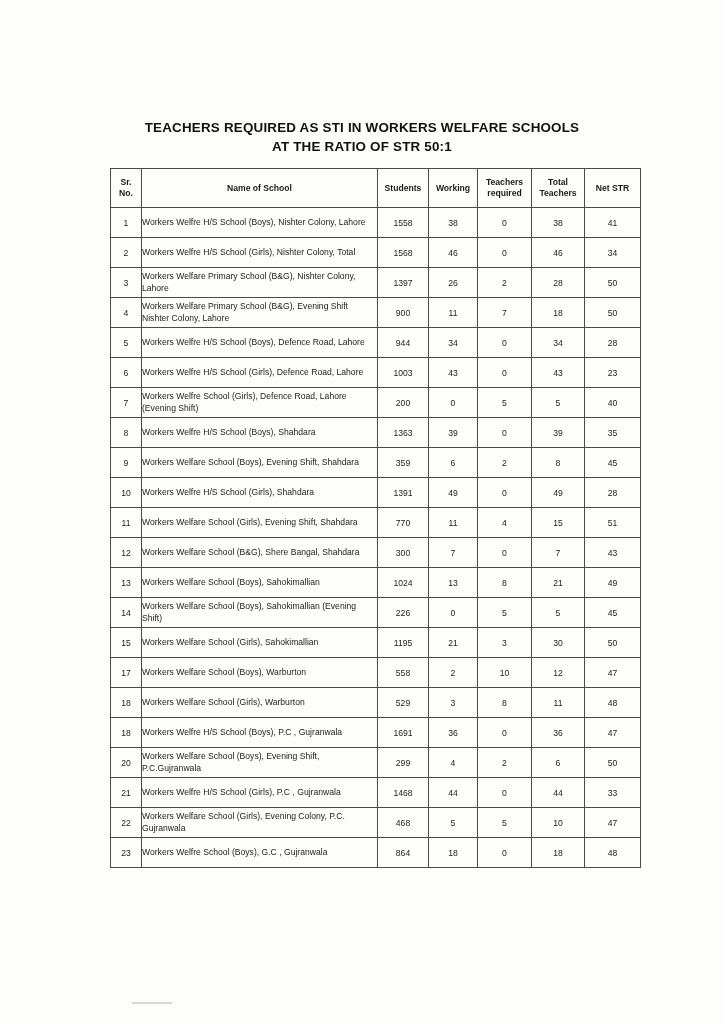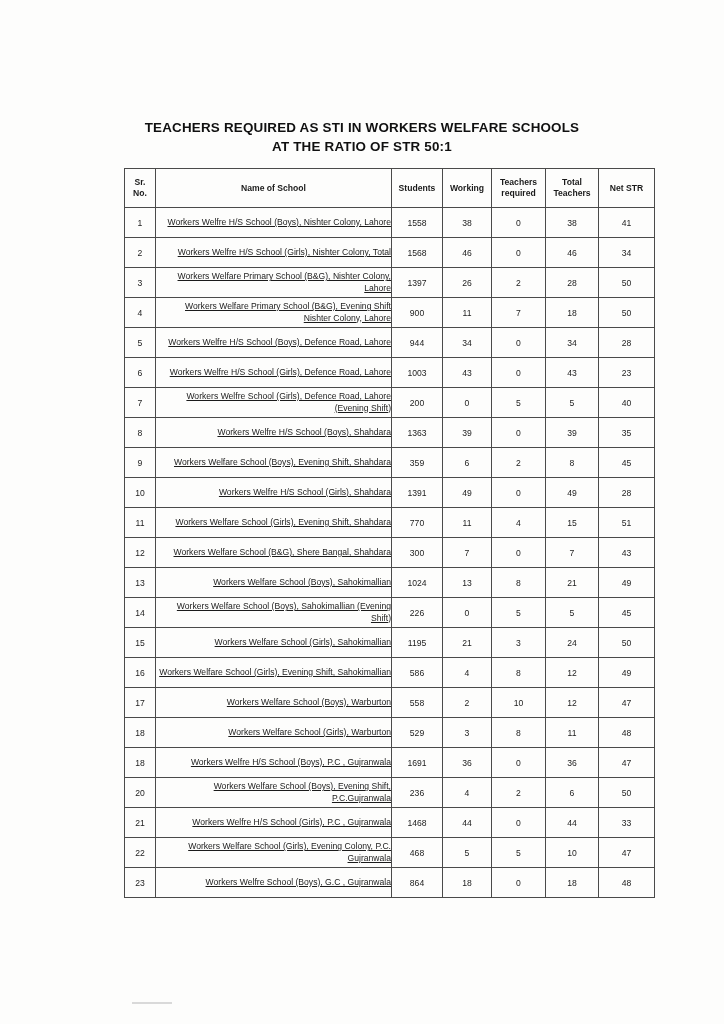--- a/index.html
+++ b/index.html
@@ -33,21 +33,20 @@
     font-weight: bold;
     letter-spacing: 0.2px;
     color: #101010;
     line-height: 19px;
   }
   .table-wrap {
     position: absolute;
     top: 168px;
     left: 110px;
     width: 523px;
-    margin-left: 14px;
   }
   table.data {
     border-collapse: collapse;
     width: 523px;
     table-layout: fixed;
   }
   table.data th, table.data td {
     border: 1px solid #4a4a4a;
     font-size: 8.6px;
     color: #1b1b1b;
@@ -72,25 +71,24 @@
 
   tbody td {
     height: 29px;
     vertical-align: middle;
   }
   td.sr {
     text-align: center;
     font-size: 9.4px;
   }
   td.name {
-    text-align: right;
+    text-align: left;
     padding: 2px 4px 2px 5px;
     line-height: 11.4px;
     font-size: 8.8px;
-    text-decoration: underline;
   }
   td.num {
     text-align: center;
     font-size: 9.2px;
   }
   .footmark {
     position: absolute;
     left: 132px;
     top: 1002px;
     width: 40px;
@@ -256,31 +254,22 @@
             <td class="num">5</td>
             <td class="num">5</td>
             <td class="num">45</td>
           </tr>
           <tr>
             <td class="sr">15</td>
             <td class="name">Workers Welfare School (Girls), Sahokimallian</td>
             <td class="num">1195</td>
             <td class="num">21</td>
             <td class="num">3</td>
-            <td class="num">24</td>
+            <td class="num">30</td>
             <td class="num">50</td>
-          </tr>
-          <tr>
-            <td class="sr">16</td>
-            <td class="name">Workers Welfare School (Girls), Evening Shift, Sahokimallian</td>
-            <td class="num">586</td>
-            <td class="num">4</td>
-            <td class="num">8</td>
-            <td class="num">12</td>
-            <td class="num">49</td>
           </tr>
           <tr>
             <td class="sr">17</td>
             <td class="name">Workers Welfare School (Boys), Warburton</td>
             <td class="num">558</td>
             <td class="num">2</td>
             <td class="num">10</td>
             <td class="num">12</td>
             <td class="num">47</td>
           </tr>
@@ -298,21 +287,21 @@
             <td class="name">Workers Welfre H/S School (Boys), P.C , Gujranwala</td>
             <td class="num">1691</td>
             <td class="num">36</td>
             <td class="num">0</td>
             <td class="num">36</td>
             <td class="num">47</td>
           </tr>
           <tr>
             <td class="sr">20</td>
             <td class="name">Workers Welfare School (Boys), Evening Shift, P.C.Gujranwala</td>
-            <td class="num">236</td>
+            <td class="num">299</td>
             <td class="num">4</td>
             <td class="num">2</td>
             <td class="num">6</td>
             <td class="num">50</td>
           </tr>
           <tr>
             <td class="sr">21</td>
             <td class="name">Workers Welfre H/S School (Girls), P.C , Gujranwala</td>
             <td class="num">1468</td>
             <td class="num">44</td>

